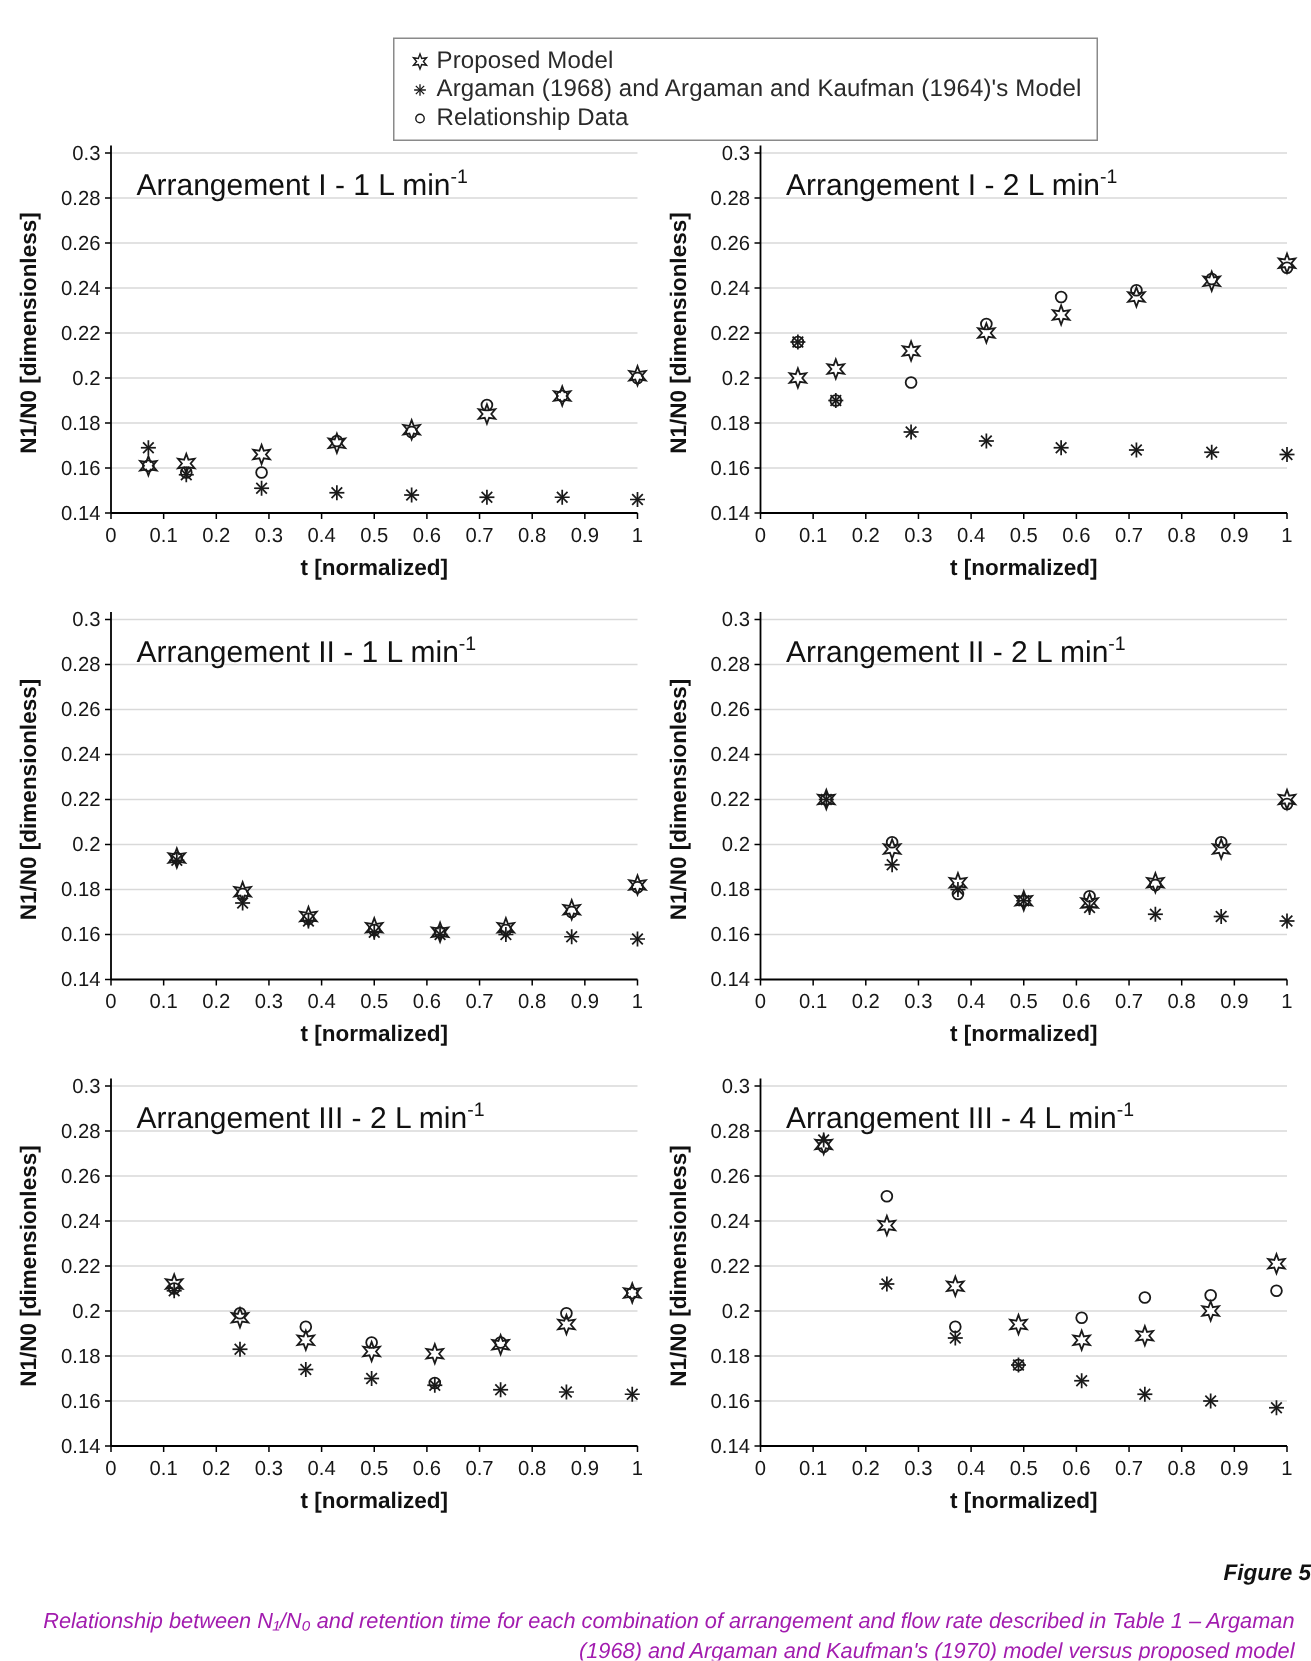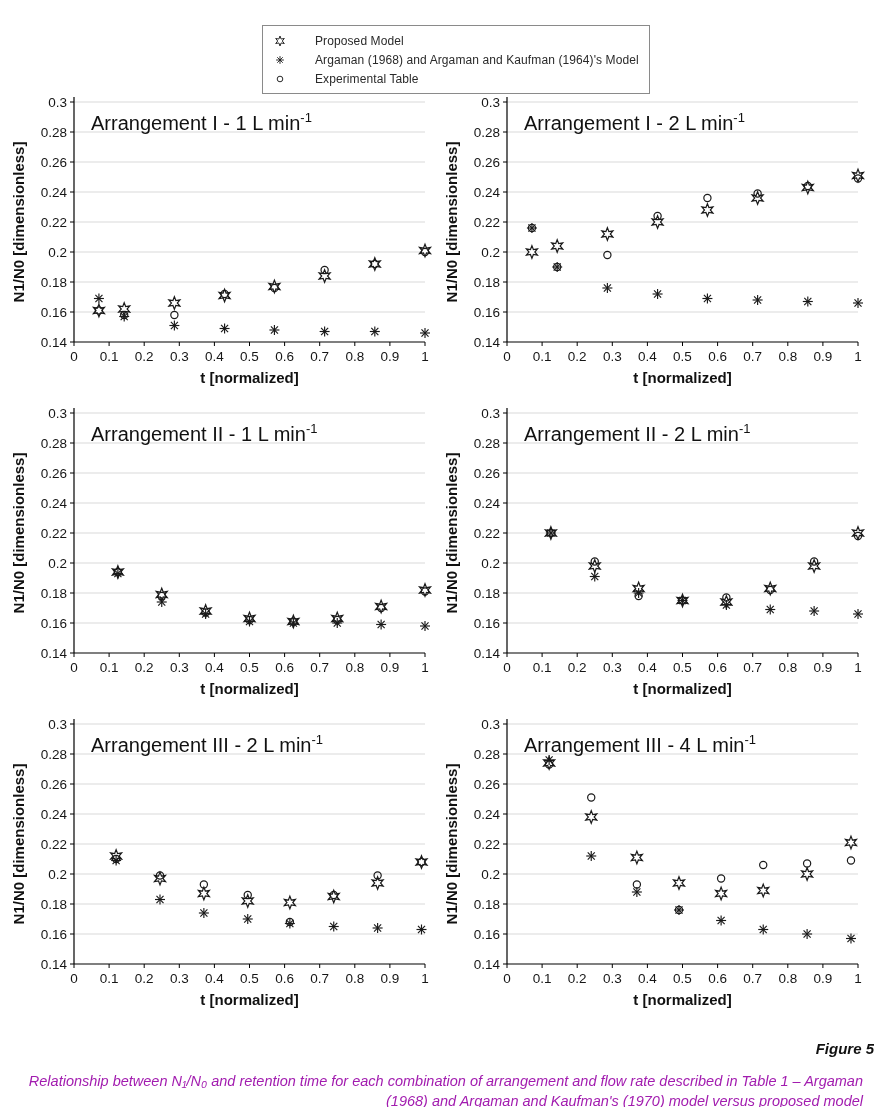--- a/index.html
+++ b/index.html
@@ -4,21 +4,21 @@
 <style>
   html,body{margin:0;padding:0;background:#fff;}
   body{width:874px;height:1107px;position:relative;font-family:"Liberation Sans",sans-serif;color:#111;overflow:hidden;}
   .legend-box{
     position:absolute;top:25px;left:262px;
     border:1px solid #8a8a8a;background:#fff;
     padding:5px 10px 5px 6px;
   }
   .legend-row{display:flex;align-items:center;height:19px;}
   .legend-marker{width:22px;display:flex;justify-content:center;align-items:center;flex:0 0 22px;}
-  .legend-label{font-size:12px;color:#2a2a2a;white-space:nowrap;letter-spacing:.1px;margin-left:24px;}
+  .legend-label{font-size:16px;color:#2a2a2a;white-space:nowrap;letter-spacing:.1px;}
   .charts-grid{
     position:absolute;top:92px;left:8px;width:866px;
     display:grid;grid-template-columns:433px 433px;grid-auto-rows:311px;
   }
   .subplot{width:433px;height:311px;}
   .caption-wrap{position:absolute;top:1040px;left:0;width:874px;text-align:right;}
   .figure-label{font-style:italic;font-weight:bold;font-size:15px;margin-bottom:3px;}
   .caption-text{
     font-style:italic;font-size:14.5px;line-height:20px;
     max-width:852px;margin:14px auto;color:#a21caf;
@@ -52,21 +52,21 @@
       <span class="legend-label">Argaman (1968) and Argaman and Kaufman (1964)'s Model</span>
     </div>
     <div class="legend-row">
       <span class="legend-marker">
         <svg width="18" height="16" viewBox="0 0 18 16">
           <g>
             <circle cx="9" cy="8" r="2.8080000000000003" fill="none" stroke="#1a1a1a" stroke-width="0.9359999999999999"></circle>
           </g>
         </svg>
       </span>
-      <span class="legend-label">Experimental Table</span>
+      <span class="legend-label">Relationship Data</span>
     </div>
   </div>
 
 <div class="charts-grid">
   <div class="subplot"><svg width="433" height="311" viewBox="0 0 433 311">
         <line x1="66" y1="220" x2="417" y2="220" stroke="#d9d9d9" stroke-width="1"></line>
         <line x1="66" y1="190.00000000000003" x2="417" y2="190.00000000000003" stroke="#d9d9d9" stroke-width="1"></line>
         <line x1="66" y1="160" x2="417" y2="160" stroke="#d9d9d9" stroke-width="1"></line>
         <line x1="66" y1="130" x2="417" y2="130" stroke="#d9d9d9" stroke-width="1"></line>
         <line x1="66" y1="100.00000000000001" x2="417" y2="100.00000000000001" stroke="#d9d9d9" stroke-width="1"></line>

